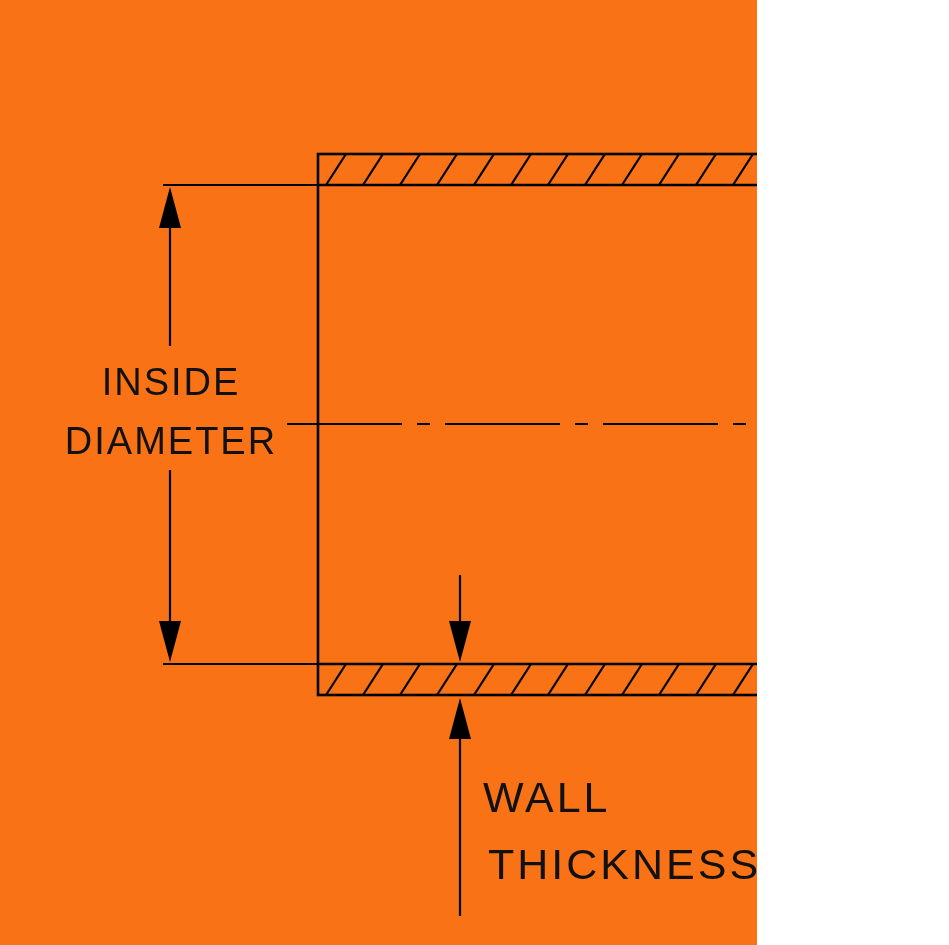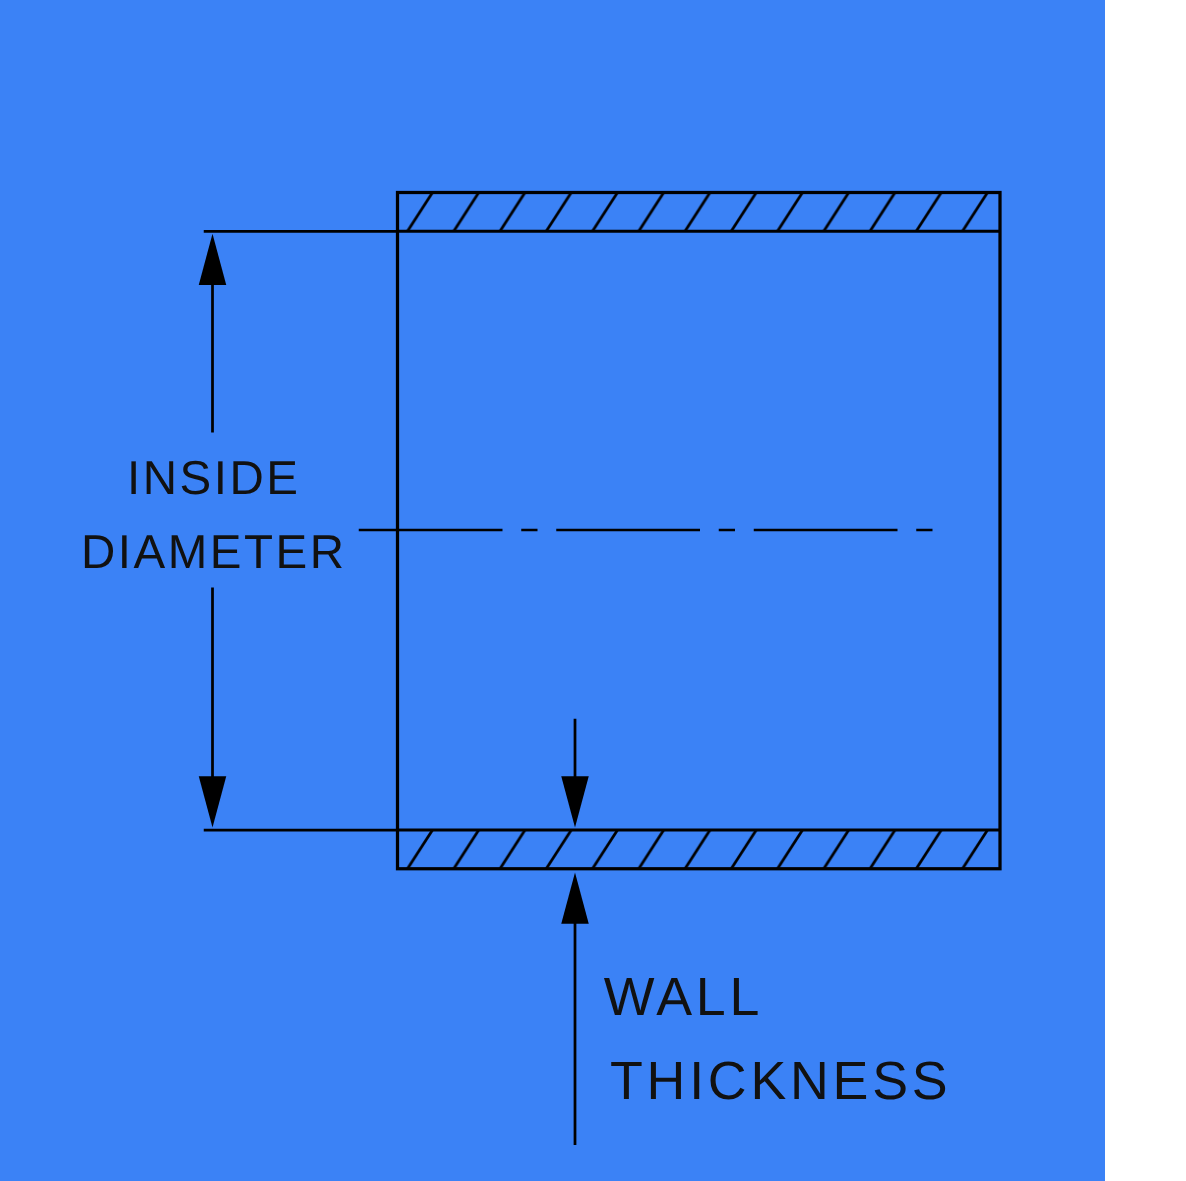--- a/index.html
+++ b/index.html
@@ -2,23 +2,23 @@
 <html><head>
 <meta charset="utf-8">
 <style>
   html, body {
     margin: 0;
     padding: 0;
     background: #ffffff;
   }
   .canvas {
     position: relative;
-    width: 884px;
+    width: 757px;
     height: 945px;
-    background: #3b82f6;
+    background: #f97316;
     overflow: hidden;
     font-family: "Liberation Sans", sans-serif;
   }
   svg { display: block; }
   .ink-stroke {
     stroke: #000000;
     fill: none;
   }
   .ink-fill {
     fill: #000000;

